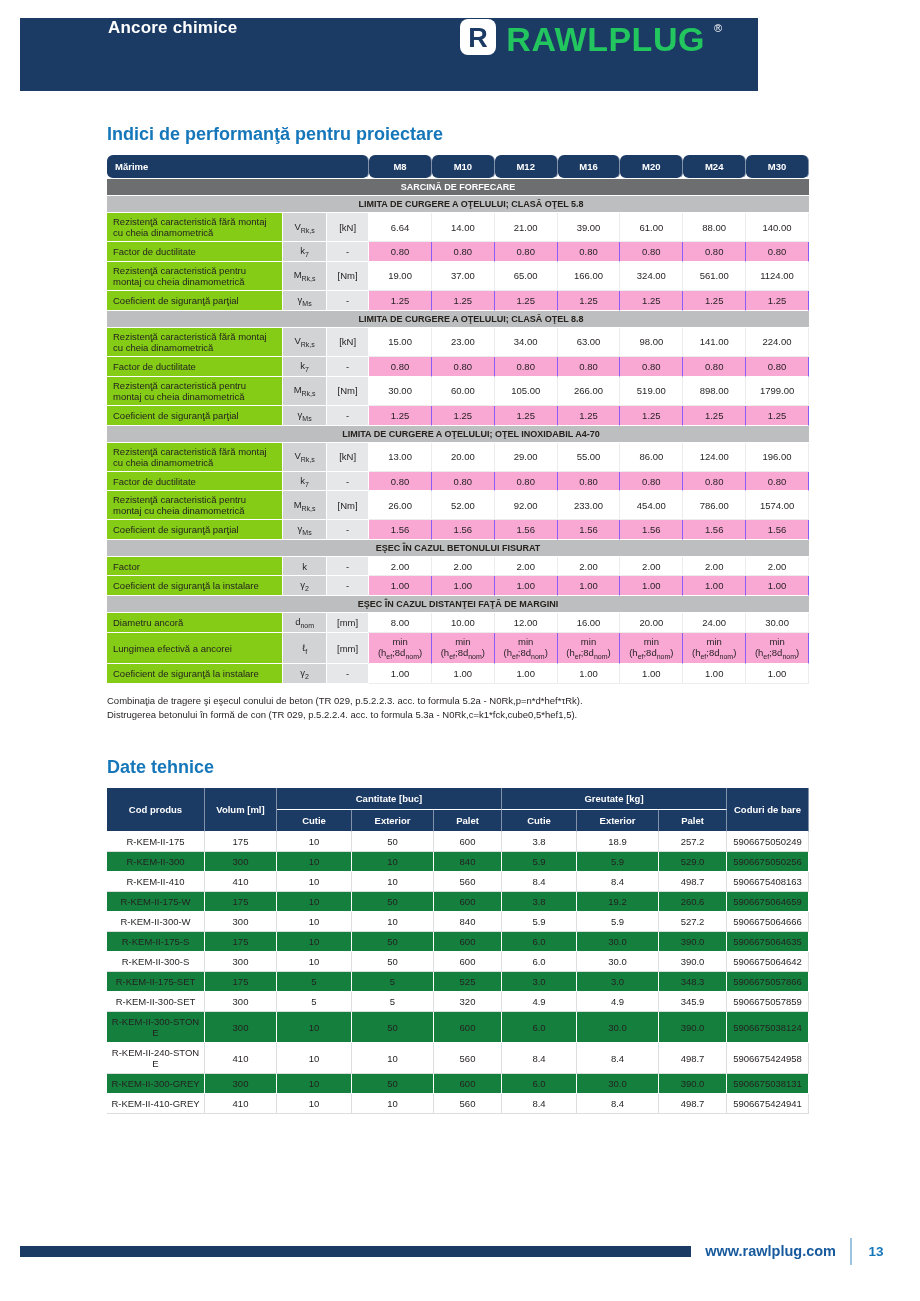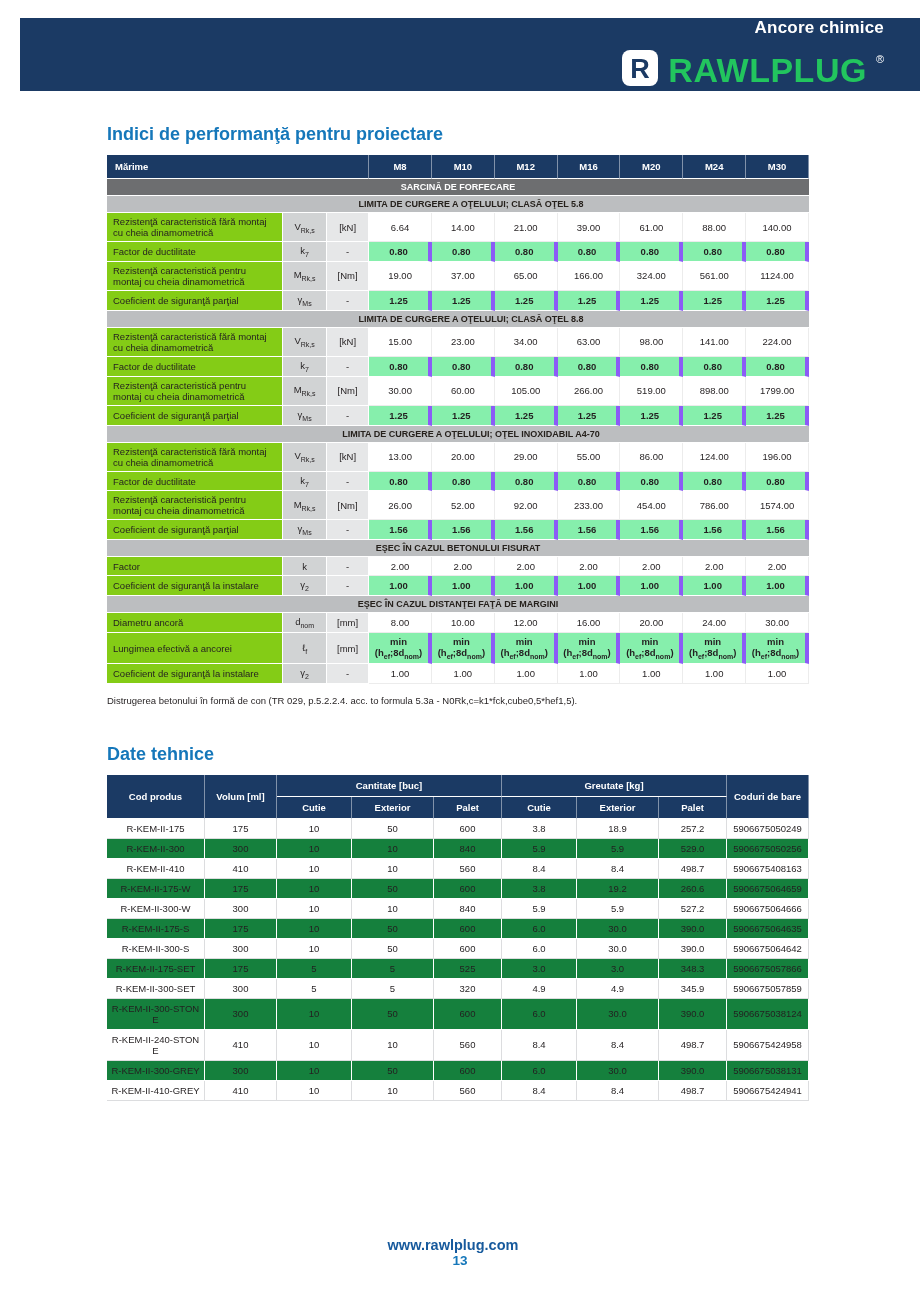--- a/index.html
+++ b/index.html
@@ -1,67 +1,67 @@
 <!DOCTYPE html>
 <html><head>
 <meta charset="utf-8">
 <style>
   * { margin:0; padding:0; box-sizing:border-box; }
   html,body { background:#ffffff; font-family:"Liberation Sans", sans-serif; color:#231f20; }
   .page { position:relative; width:920px; height:1301px; background:#fff; overflow:hidden; }
 
   
-  .topbar { position:absolute; left:20px; top:18px; width:900px; height:73px;
-            background:#1b3a64; display:flex; align-items:flex-end; justify-content:space-between;
-            padding:0 36px 0 88px;flex-direction:column; }
+  .topbar { position:absolute; left:20px; top:18px; width:738px; height:73px;
+            background:#1b3a64; display:flex; align-items:flex-start; justify-content:space-between;
+            padding:0 36px 0 88px; }
   .topbar-title { color:#fff; font-size:17px; font-weight:bold; letter-spacing:.2px; }
   .logo { display:flex; align-items:center; gap:9px; }
   .logo-text { color:#22c55e; font-size:34px; font-weight:800; letter-spacing:.5px; line-height:1; }
   .logo-reg { color:#fff; font-size:11px; align-self:flex-start; margin-top:4px; }
 
   
   main { position:absolute; left:107px; top:124px; width:702px; }
   .section-heading { color:#1577ba; font-size:18px; font-weight:bold; margin:0 0 10px 0; }
   .tech-heading { margin-top:36px; }
 
   
   table.perf { width:702px; border-collapse:separate; border-spacing:0; font-size:9.5px; table-layout:fixed; }
   .perf th, .perf td { vertical-align:middle; padding:3px 4px; }
   .perf thead th { background:#1b3a64; color:#fff; font-weight:bold; height:24px; text-align:center;
-                   border-right:1px solid rgba(255,255,255,.45); border-bottom:1px solid #fff; }
+                   border-right:1px solid rgba(255,255,255,.45); border-bottom:1px solid #fff;border-radius:6px; }
   .perf thead th.first { text-align:left; padding-left:8px; }
   .perf .group-row td { background:#6d6e70; color:#fff; font-weight:bold; font-size:9px;
                         text-align:center; height:17px; border-bottom:1px solid #fff; }
   .perf .section-row td { background:#bcbec0; color:#26211c; font-weight:bold; font-size:9px;
                           text-align:center; padding:3px 8px; border-bottom:1px solid #fff; }
   .perf .section-row.indented td { padding-left:34px; }
   .perf td.row-label { background:#84cc16; text-align:left; padding:3px 6px;
                        border-right:1px solid #fff; border-bottom:1px solid #fff; }
   .perf td.row-symbol { background:#d1d3d4; text-align:center;
                         border-right:1px solid #fff; border-bottom:1px solid #fff; }
   .perf td.row-unit { background:#e6e7e8; text-align:center;
                       border-right:1px solid #fff; border-bottom:1px solid #fff; }
   .perf tr.data td.val { background:#fff; text-align:center; height:19px;
                          border-right:1px solid #ececec; border-bottom:1px solid #ececec; }
-  .perf tr.data.zebra td.val { background:#86efac; border-right:4px solid #8b5cf6; border-bottom:1px solid #fff;font-weight:bold; }
+  .perf tr.data.zebra td.val { background:#f9a8d4; border-right:1px solid #8b5cf6; border-bottom:1px solid #fff; }
   .perf sub { font-size:7px; }
 
   .notes { margin-top:10px; font-size:9.5px; line-height:1.45; color:#231f20; }
 
   
   table.tech { width:702px; border-collapse:separate; border-spacing:0; font-size:9.5px; table-layout:fixed; margin-top:2px; }
   .tech th { background:#1b3a64; color:#fff; font-weight:bold; text-align:center; padding:5px 3px;
              border-right:1px solid rgba(255,255,255,.45); border-bottom:1px solid #fff; vertical-align:middle; }
   .tech td { background:#fff; text-align:center; padding:4px 3px; height:19px; vertical-align:middle;
              border-right:1px solid #dcdddf; border-bottom:1px solid #dcdddf; }
   .tech tr.zebra td { background:#15803d; border-right:1px solid #fff; border-bottom:1px solid #fff; }
   .tech td.code { word-break:break-all; }
 
   
-  footer { position:absolute; left:20px; top:1237px; width:880px; height:28px; display:flex; align-items:center;flex-direction:column; }
+  footer { position:absolute; left:20px; top:1237px; width:880px; height:28px; display:flex; align-items:center; }
   .footer-bar { flex:1 1 auto; height:11px; background:#1b3a64; margin-right:14px; }
   .footer-url { font-size:14.5px; font-weight:bold; color:#175a9d; margin-right:14px; text-decoration:none; cursor:pointer; }
   .footer-sep { width:2px; height:27px; background:#9cc3e0; }
   .footer-page { font-size:13.5px; font-weight:bold; color:#1577ba; width:48px; text-align:center; }
 </style>
 </head>
 <body>
 
 <div class="page">
 
@@ -322,20 +322,21 @@
             <td class="val">1.00</td>
             <td class="val">1.00</td>
             <td class="val">1.00</td>
             <td class="val">1.00</td>
             <td class="val">1.00</td>
           </tr>
         </tbody>
     </table>
 
     <div class="notes">
+      <p>Combinaţia de tragere şi eşecul conului de beton (TR 029, p.5.2.2.3. acc. to formula 5.2a - N0Rk,p=n*d*hef*τRk).</p>
       <p>Distrugerea betonului în formă de con (TR 029, p.5.2.2.4. acc. to formula 5.3a - N0Rk,c=k1*fck,cube0,5*hef1,5).</p>
     </div>
 
     <h1 class="section-heading tech-heading">Date tehnice</h1>
 
     <table class="tech">
       <colgroup>
         <col style="width:98px">
           <col style="width:72px">
           <col style="width:75px">

